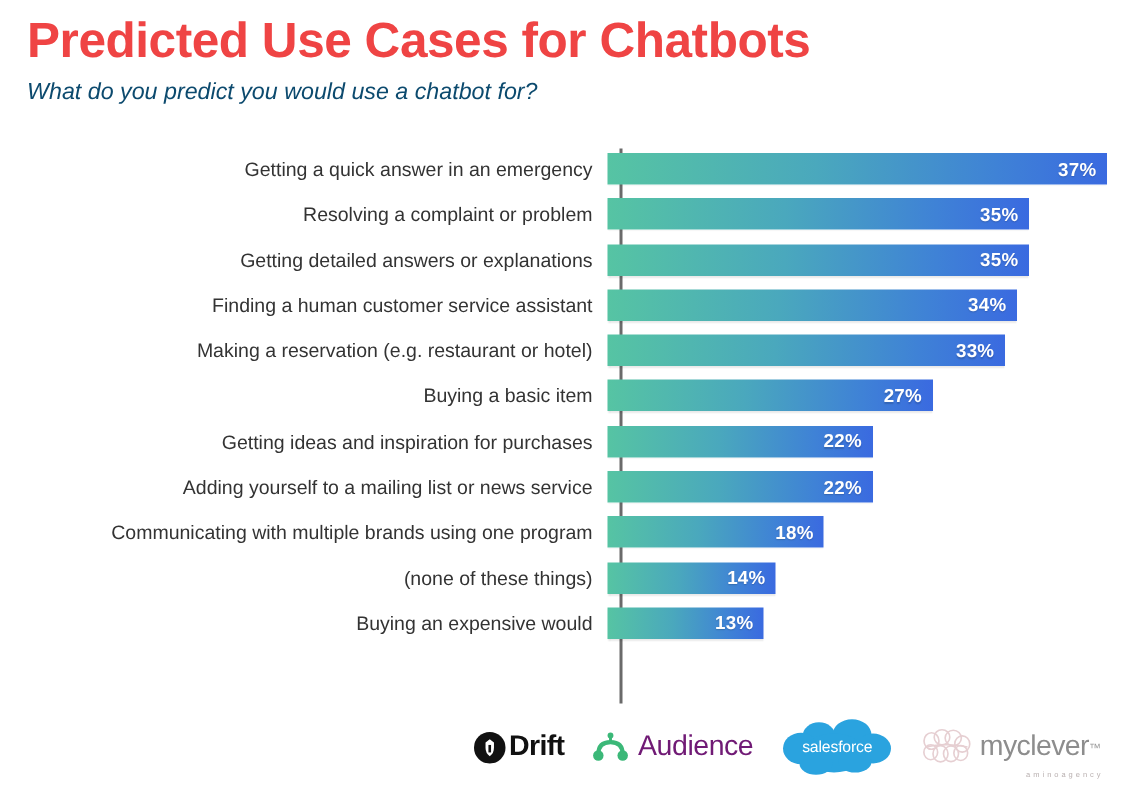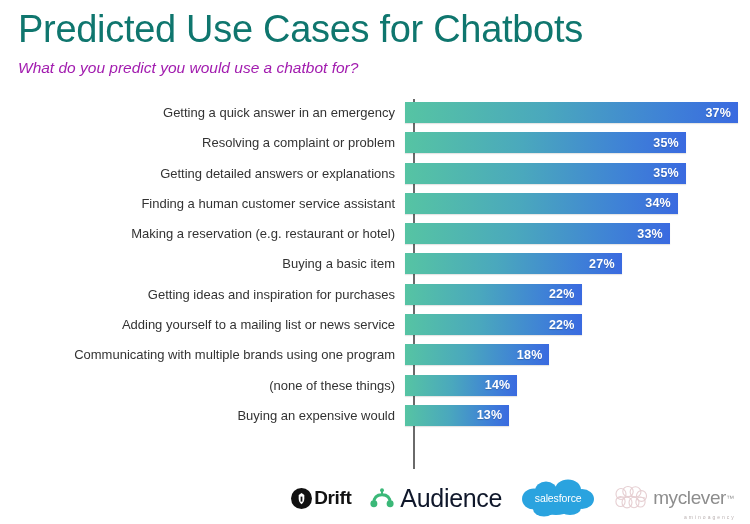--- a/index.html
+++ b/index.html
@@ -23,32 +23,32 @@
   }
 
   
   .header {
     position: absolute;
     left: 18px;
     top: 8px;
     width: 710px;
   }
   .title {
-    font-size: 38px;
-    font-weight: normal;
-    color: #0f766e;
+    font-size: 33px;
+    font-weight: bold;
+    color: #ef4444;
     letter-spacing: -0.3px;
     line-height: 1.15;
     margin: 0;
     white-space: nowrap;
   }
   .subtitle {
     font-size: 15.5px;
     font-style: italic;
-    color: #a21caf;
+    color: #0c4a6e;
     margin: 7px 0 0 0;
     line-height: 1.2;
     white-space: nowrap;
   }
 
   
   .chart {
     position: absolute;
     left: 0px;
     top: 99px;
@@ -155,22 +155,22 @@
   
   .aud-mark {
     width: 26px;
     height: 20px;
     margin-right: 5px;
     display: flex;
     align-items: center;
     justify-content: center;
   }
   .aud-text {
-    font-size: 25px;
-    color: #0f172a;
+    font-size: 19px;
+    color: #701a75;
     letter-spacing: -0.3px;
   }
 
   
   .sf-cloud {
     position: relative;
     width: 76px;
     height: 40px;
     display: flex;
     align-items: center;

